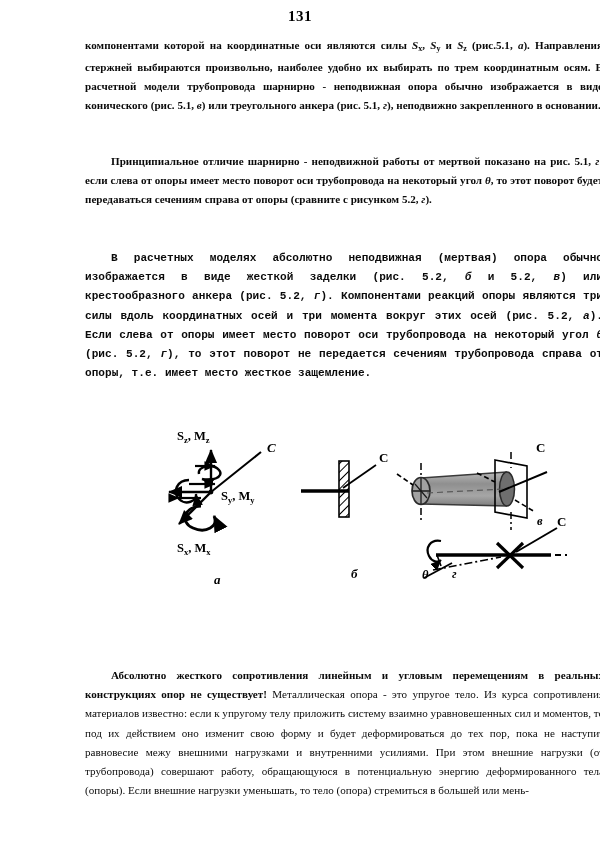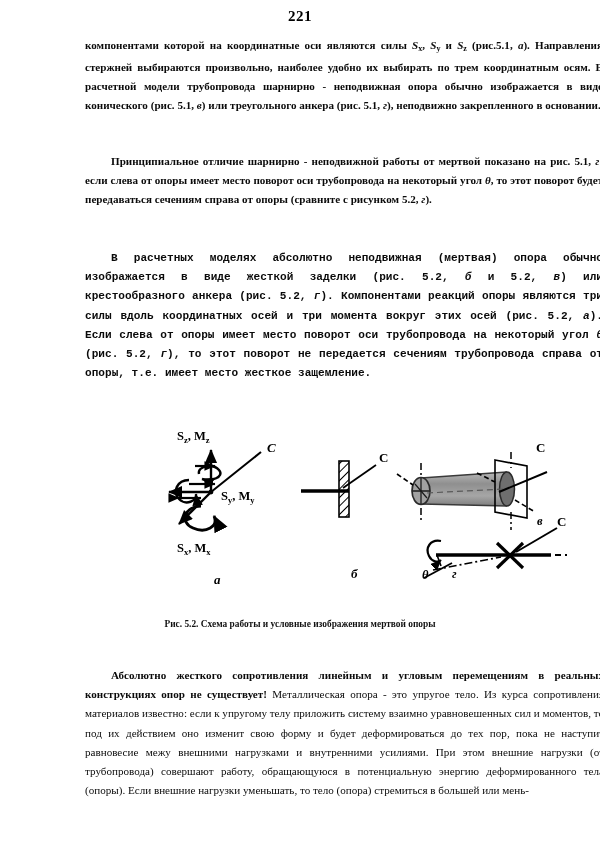--- a/index.html
+++ b/index.html
@@ -90,21 +90,21 @@
     font-size: 9.4px;
     font-weight: bold;
     color: #111;
   }
 </style>
 </head>
 <body>
 
 <div class="page">
 
-  <div class="page-number">221</div>
+  <div class="page-number">131</div>
 
   <div class="text-block indent" id="para-top" style="text-indent:0;">
     <p><span>компонентами которой на координатные оси являются силы </span><span class="var">S</span><span class="sub">x</span><span>, </span><span class="var">S</span><span class="sub">y</span><span> и </span><span class="var">S</span><span class="sub">z</span><span> (рис.5.1, </span><i>а</i><span>). Направления стержней выбираются произвольно, наиболее удобно их выбирать по трем координатным осям. В расчетной модели трубопровода шарнирно - неподвижная опора обычно изображается в виде конического (рис. 5.1, </span><i>в</i><span>) или треугольного анкера (рис. 5.1, </span><i>г</i><span>), неподвижно закрепленного в основании.</span></p>
   </div>
 
   <div class="text-block indent" id="para-mid">
     <p><span>Принципиальное отличие шарнирно - неподвижной работы от мертвой показано на рис. 5.1, </span><i>г</i><span>: если слева от опоры имеет место поворот оси трубопровода на некоторый угол </span><i>θ</i><span>,  то этот поворот будет передаваться сечениям справа от опоры (сравните с рисунком 5.2, </span><i>г</i><span>).</span></p>
   </div>
 
   <div class="text-block indent" id="para-third">
@@ -232,19 +232,18 @@
 
         <line x1="487" y1="152" x2="528" y2="128" stroke="#000" stroke-width="2"></line>
         <text x="528" y="126" font-family="Liberation Serif, serif" font-size="13" font-weight="bold" id="t-g-c">C</text>
 
         <text x="393" y="179" font-family="Liberation Serif, serif" font-size="12.5" font-style="italic" font-weight="bold" id="t-g-th">θ</text>
         <text x="423" y="178" font-family="Liberation Serif, serif" font-size="12.5" font-style="italic" font-weight="bold" id="t-g-cap">г</text>
       </g>
     </svg>
   </div>
 
-  <div class="fig-caption">Рис. 5.2. Схема работы и условные изображения мертвой опоры</div>
 
   <div class="text-block indent" id="para-bottom">
     <p><span>Абсолютно жесткого сопротивления линейным и угловым перемещениям в реальных конструкциях опор  не существует!</span><span class="light"> Металлическая опора  - это упругое тело. Из курса сопротивления материалов известно: если к упругому телу приложить систему взаимно уравновешенных сил и моментов, то под их действием оно изменит свою форму и будет деформироваться до тех пор, пока не наступит равновесие межу внешними нагрузками и внутренними усилиями. При этом внешние нагрузки (от трубопровода) совершают работу, обращающуюся в  потенциальную энергию деформированного тела (опоры). Если внешние нагрузки уменьшать, то тело (опора) стремиться в большей или мень-</span></p>
   </div>
 
 </div>
 
 </body></html>

